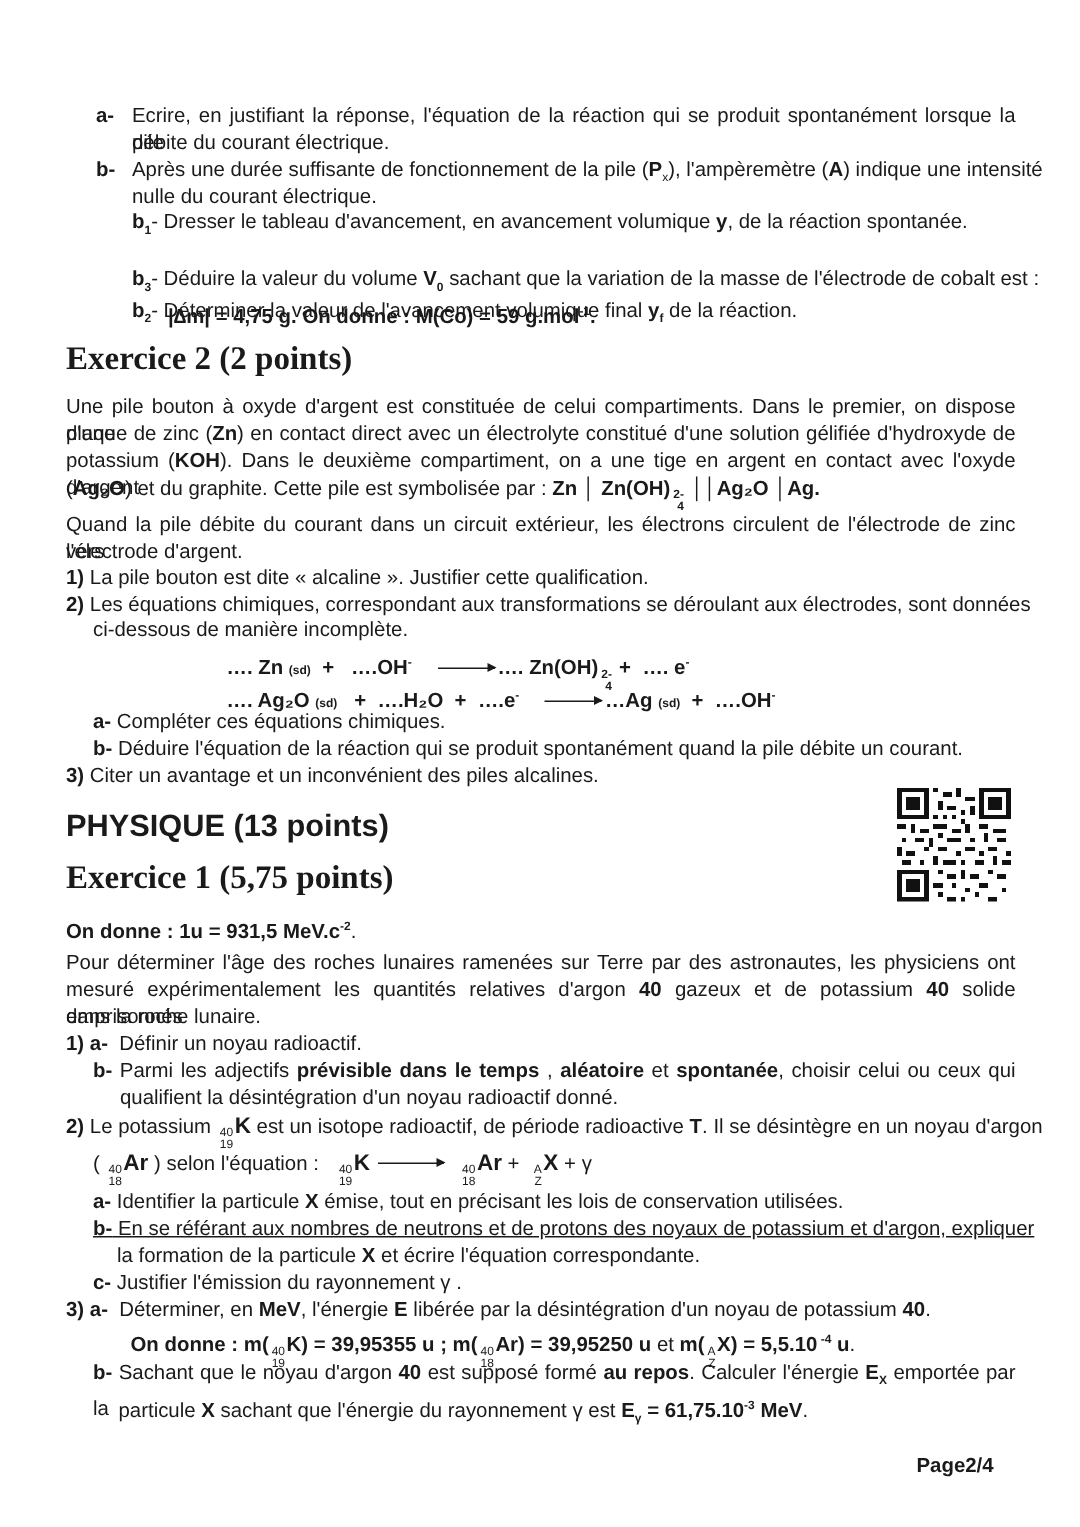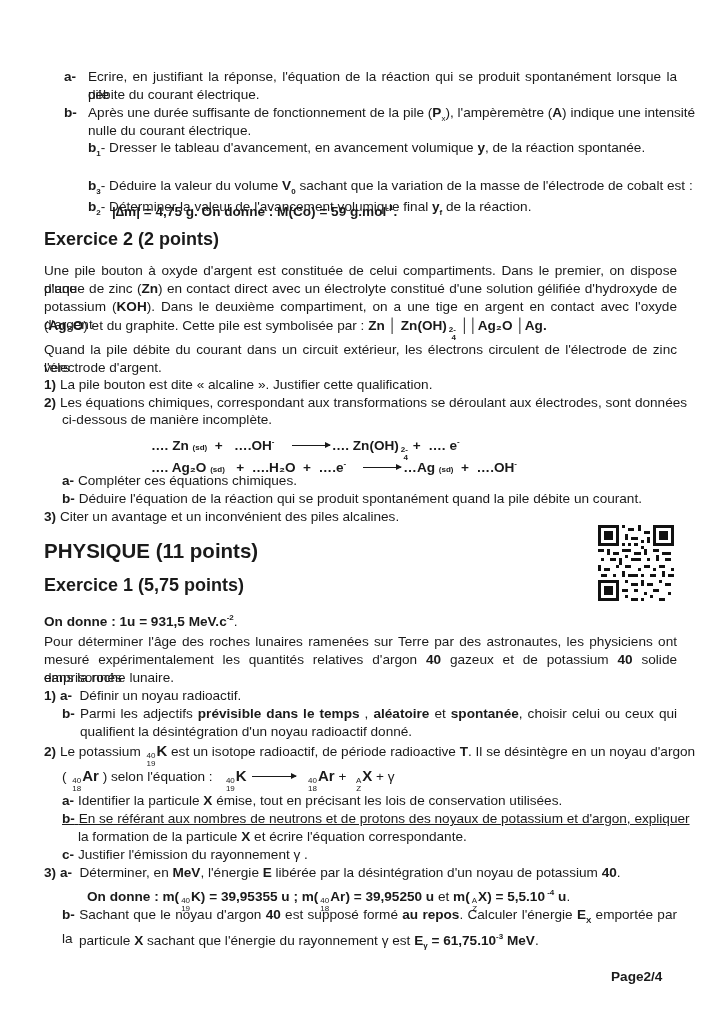--- a/index.html
+++ b/index.html
@@ -1,21 +1,21 @@
 <!DOCTYPE html>
 <html><head>
 <meta charset="utf-8">
 <style>
   html,body{margin:0;padding:0;background:#fff;}
   body{width:720px;height:1018px;position:relative;overflow:hidden;
        font-family:"Liberation Sans",sans-serif;color:#1a1a1a;font-size:13.6px;line-height:18px;}
   .ln{position:absolute;white-space:nowrap;}
   .j{white-space:normal;text-align:justify;text-align-last:justify;}
   b{font-weight:bold;}
-  .h2{font-size:18px;font-weight:bold;}
+  .h2{font-size:22px;font-weight:bold;font-family:Liberation Serif, serif;}
   .h1{font-size:20.5px;font-weight:bold;}
   .iso{display:inline-flex;flex-direction:column;font-size:8px;line-height:8px;vertical-align:-2px;margin:0 1px 0 2px;text-align:right;font-weight:normal;}
   sub.s{font-size:8px;} sup.s{font-size:8px;}
   .arrow{display:inline-block;width:38px;height:1px;background:#1a1a1a;vertical-align:4px;position:relative;margin:0 2px;}
   .arrow:after{content:"";position:absolute;right:-1px;top:-3px;border-left:6px solid #1a1a1a;border-top:3.5px solid transparent;border-bottom:3.5px solid transparent;}
   .qr{position:absolute;left:598px;top:525px;width:76px;height:76px;}
   .small{font-size:8px;font-weight:normal;}
 </style>
 </head>
 <body>
@@ -145,21 +145,21 @@
       <rect x="18" y="21" width="2" height="1"></rect>
       <rect x="23" y="22" width="1" height="1"></rect>
     <rect x="9" y="23" width="1" height="1"></rect>
       <rect x="11" y="24" width="2" height="1"></rect>
       <rect x="14" y="24" width="1" height="1"></rect>
       <rect x="17" y="23" width="1" height="1"></rect>
       <rect x="20" y="24" width="2" height="1"></rect>
   </g>
 </svg>
 
-<div class="ln h1" style="left:44px;top:542px;">PHYSIQUE (11 points)</div>
+<div class="ln h1" style="left:44px;top:542px;">PHYSIQUE (13 points)</div>
 <div class="ln h2" style="left:44px;top:576px;">Exercice 1 (5,75 points)</div>
 <div class="ln" style="left:44px;top:609px;"><b>On donne :  1u = 931,5 MeV.c</b><sup class="s"><b>-2</b></sup><span>.</span></div>
 
 <div class="ln j" style="left:44px;top:633px;width:633px;">Pour déterminer l'âge des roches lunaires ramenées sur Terre par des astronautes, les physiciens ont</div>
 <div class="ln j" style="left:44px;top:651px;width:633px;"><span>mesuré expérimentalement les quantités relatives d'argon </span><b>40</b><span> gazeux et de potassium </span><b>40</b><span> solide emprisonnés</span></div>
 <div class="ln" style="left:44px;top:669px;">dans la roche lunaire.</div>
 
 <div class="ln" style="left:44px;top:687px;"><b>1)</b> <b>a-</b>&nbsp; <span>Définir un noyau radioactif.</span></div>
 <div class="ln j" style="left:62px;top:705px;width:615px;"><b>b-</b> <span>Parmi les adjectifs </span><b>prévisible dans le temps</b><span> , </span><b>aléatoire</b><span> et </span><b>spontanée</b><span>, choisir celui ou ceux qui</span></div>
 <div class="ln" style="left:80px;top:723px;">qualifient la désintégration d'un noyau radioactif donné.</div>

